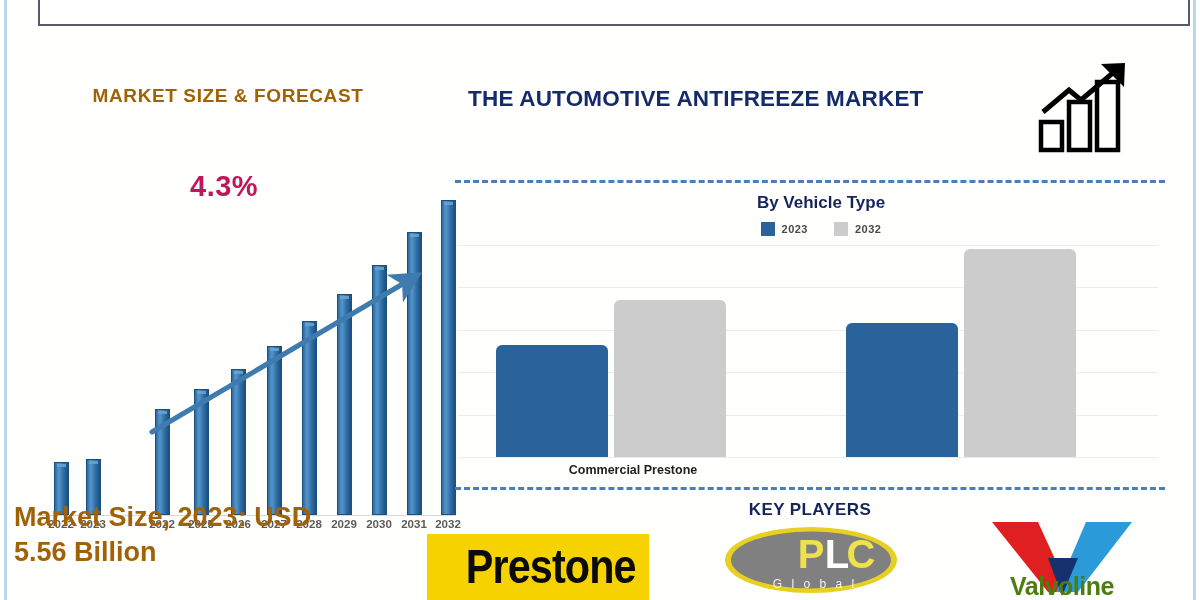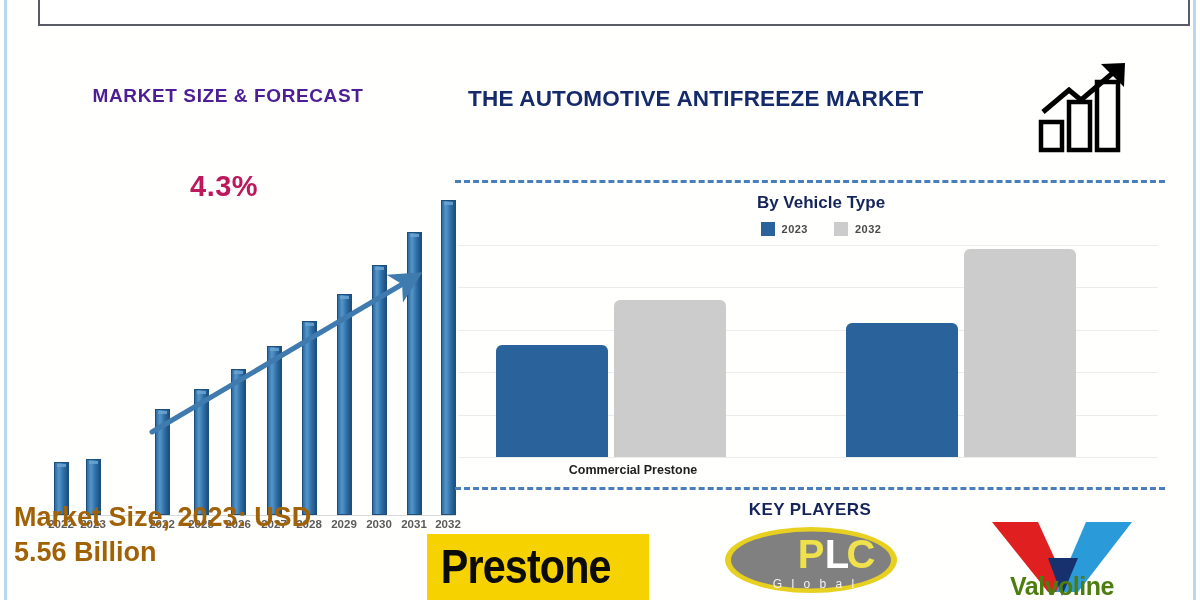--- a/index.html
+++ b/index.html
@@ -27,21 +27,21 @@
     font-size:29px;font-weight:bold;letter-spacing:.5px;
     color:#141c52;
     font-family:"Liberation Sans","DejaVu Sans",sans-serif;
     white-space:nowrap;
   }
 
   
   #left-panel{position:absolute;left:8px;top:60px;width:440px;height:430px;}
   #ms-heading{
     position:absolute;left:0;top:25px;width:440px;text-align:center;
-    font-size:19px;font-weight:bold;color:#4c1d95;letter-spacing:.6px;
+    font-size:19px;font-weight:bold;color:#a16207;letter-spacing:.6px;
   }
   #cagr-badge{
     position:absolute;left:182px;top:110px;
     font-size:29px;font-weight:bold;color:#be185d;letter-spacing:.5px;
   }
   #left-chart{position:absolute;left:16px;top:60px;width:440px;height:340px;}
   #left-baseline{
     position:absolute;left:12px;top:395px;width:420px;height:1px;background:#d8d8d8;
   }
   .lbar{
@@ -106,21 +106,21 @@
     font-size:27px;font-weight:bold;color:#a16207;line-height:1.28;
   }
   #key-players-title{
     position:absolute;left:430px;top:8px;width:760px;text-align:center;
     font-size:17px;font-weight:bold;color:#16245c;letter-spacing:.4px;
   }
 
   
   #logo-prestone{
     position:absolute;left:427px;top:534px;width:222px;height:66px;
-    background:#f6d200;display:flex;align-items:center;justify-content:flex-start;
+    background:#f6d200;display:flex;align-items:center;justify-content:flex-end;
     overflow:hidden;
   }
   #logo-prestone .txt{
     font-size:48px;font-weight:bold;color:#0b0b0b;
     font-family:"Liberation Sans Narrow","Liberation Sans",sans-serif;
     transform:scaleX(.86);letter-spacing:-1px;line-height:1;
   }
   #logo-plc{
     position:absolute;left:718px;top:524px;width:186px;height:76px;
   }

